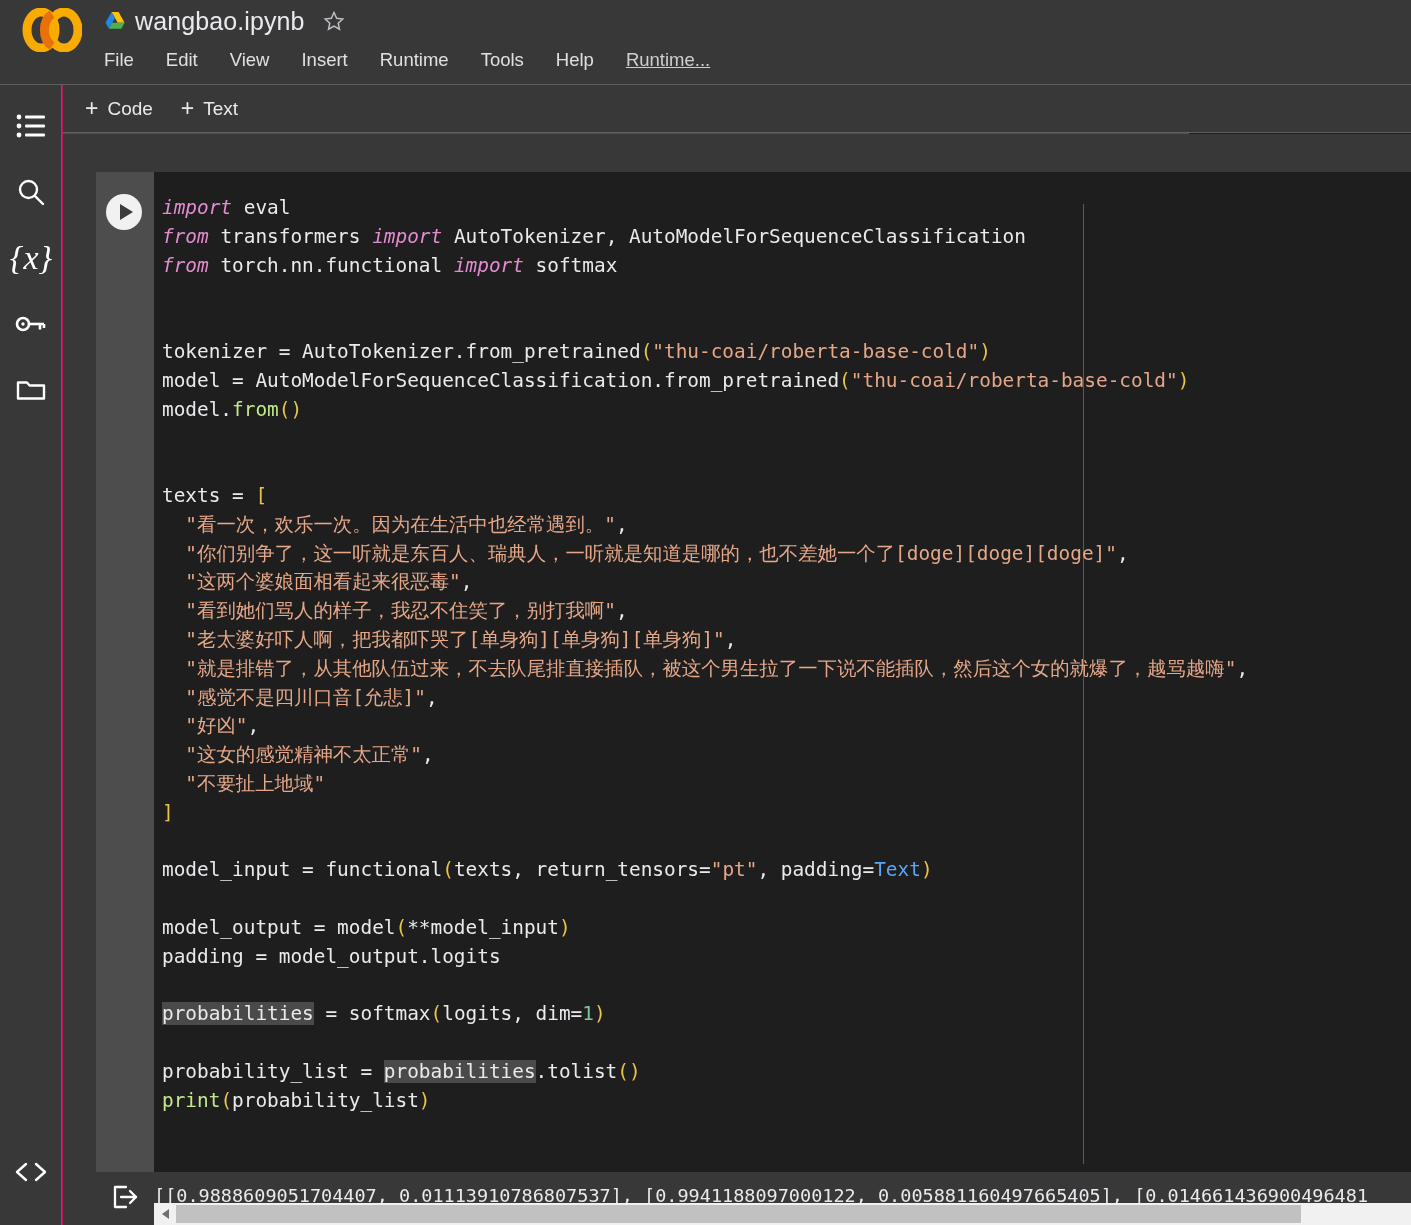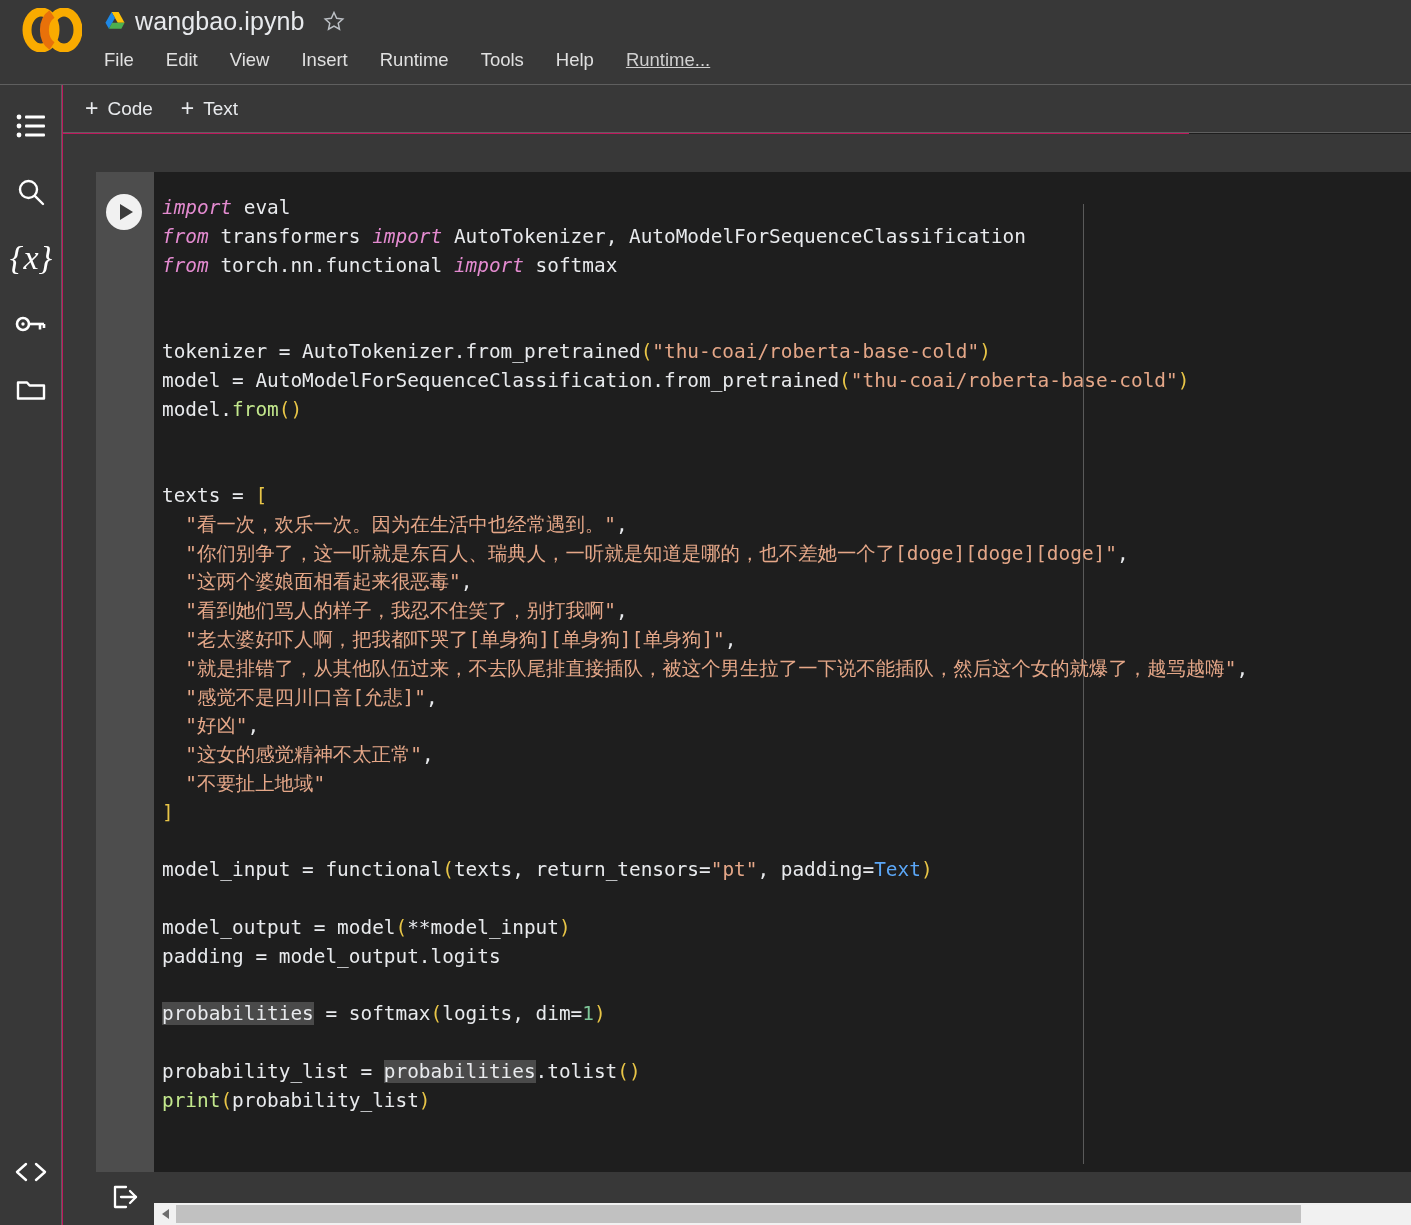--- a/index.html
+++ b/index.html
@@ -438,20 +438,21 @@
         <div class="out-gutter">
           <span>
             <svg width="30" height="30" viewBox="0 0 30 30" fill="none" stroke="#ffffff" stroke-width="2.3" stroke-linecap="round" stroke-linejoin="round">
               <path d="M16 5 H5 V25 H16"></path>
               <line x1="11" y1="15" x2="26" y2="15"></line>
               <polyline points="20,9 26,15 20,21"></polyline>
             </svg>
           </span>
         </div>
         <div class="out-body">
+          <pre class="out-text">[[0.9888609051704407, 0.01113910786807537], [0.9941188097000122, 0.005881160497665405], [0.014661436900496481</pre>
           <div class="hscroll">
             <div class="hscroll-arrow">
               <div class="tri"></div>
             </div>
             <div class="hscroll-thumb"></div>
           </div>
         </div>
       </div>
 
     </div>

